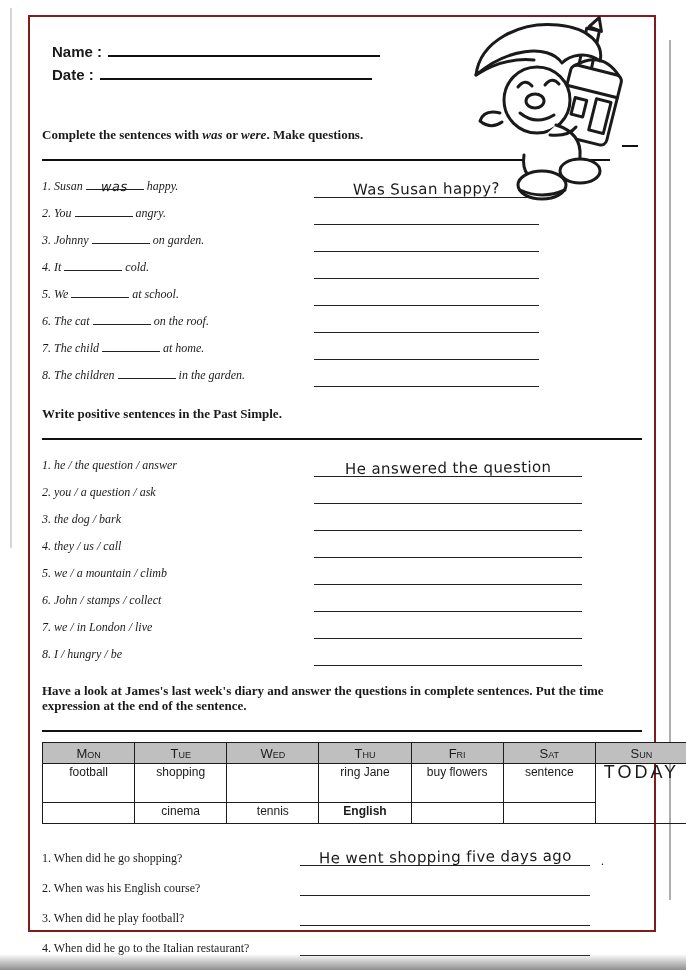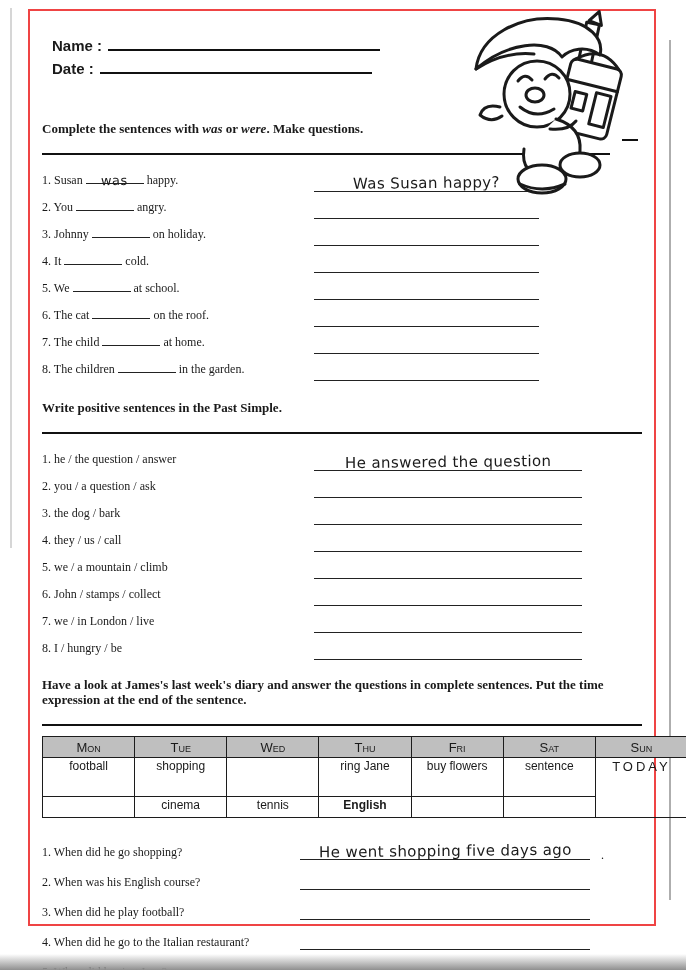--- a/index.html
+++ b/index.html
@@ -7,63 +7,63 @@
     width:686px;height:970px;position:relative;overflow:hidden;
     background:#ffffff;
     font-family:"Liberation Serif", serif;
     color:#1a1a1a;
   }
   .scan-line-left{position:absolute;left:10px;top:8px;width:2px;height:540px;background:#cccccc;opacity:.8;}
   .scan-line-right{position:absolute;left:669px;top:40px;width:2px;height:860px;background:#9a9a9a;opacity:.8;}
   .bottom-shade{position:absolute;left:0;bottom:0;width:100%;height:16px;
     background:linear-gradient(to bottom, rgba(255,255,255,0), #8f8f8f);}
   .page{
-    position:absolute;left:28px;top:9px;width:628px;height:917px;
-    border:2px solid #ef4444;background:#fff;box-sizing:border-box;
+    position:absolute;left:28px;top:15px;width:628px;height:917px;
+    border:2px solid #7f1d1d;background:#fff;box-sizing:border-box;
     padding:0 12px;
   }
   
   .id-block{margin-top:24px;margin-left:10px;font-family:"Liberation Sans",sans-serif;font-weight:bold;font-size:15px;}
   .id-row{height:23px;white-space:nowrap;}
   .id-line{display:inline-block;width:272px;border-bottom:2px solid #111;height:14px;margin-left:6px;}
   
   .boy{position:absolute;top:-4px;right:14px;width:178px;height:196px;z-index:3;}
   
   .sec-heading{
     font-family:"Liberation Serif",serif;font-weight:bold;font-size:13px;
     border-bottom:2px solid #111;padding-bottom:17px;line-height:15px;
     position:relative;z-index:1;
   }
   .sec-heading.s1{margin-top:40px;width:568px;}
   .sec-heading.s2{margin-top:16px;}
   .sec-heading.s3{margin-top:14px;}
   .h-dash{position:absolute;top:128px;right:16px;width:16px;height:2px;background:#111;z-index:1;}
   
   .ex{display:grid;grid-template-columns:272px 1fr;margin-top:13px;}
-  .it{height:24px;line-height:24px;white-space:nowrap;font-size:12px;}
+  .it{height:24px;line-height:24px;white-space:nowrap;font-size:12px;font-style:italic;}
   .blank{display:inline-block;width:58px;border-bottom:1.4px solid #222;text-align:center;height:15px;vertical-align:baseline;}
   .al{height:24px;display:flex;align-items:flex-end;padding-bottom:3px;}
   .line{border-bottom:1.7px solid #222;display:flex;align-items:flex-end;justify-content:center;height:20px;}
   .ex1 .line{width:225px;}
   .ex2 .line{width:268px;}
   
   .hand{
     font-family:"DejaVu Sans",sans-serif;font-size:15px;letter-spacing:.4px;
     display:inline-block;transform:rotate(-.6deg);line-height:16px;
   }
   .fill{font-size:13px;line-height:13px;transform:translateY(1px) rotate(-1deg);}
   
   table.diary{border-collapse:collapse;table-layout:fixed;width:646px;margin-top:10px;
     font-family:Liberation Sans, sans-serif;font-size:12px;}
   table.diary,table.diary td,table.diary th{border:1.6px solid #1c1c1c;}
   table.diary th{background:#bfbfbf;font-variant:small-caps;font-weight:normal;font-size:13px;height:20px;padding:0;}
   table.diary td{text-align:center;vertical-align:top;padding:1px 2px;line-height:15px;}
   tr.r1 td{height:36px;}
   tr.r2 td{height:18px;}
-  td.today{vertical-align:middle;letter-spacing:3px;font-size:13px;}
+  td.today{vertical-align:middle;letter-spacing:3px;font-size:18px;}
   td.bold{font-weight:bold;}
   
   .questions{margin-top:16px;}
   .q-row{display:flex;height:26px;align-items:flex-end;padding-bottom:4px;}
   .q-text{width:258px;white-space:nowrap;font-size:12px;line-height:16px;}
   .q-line{flex:1;border-bottom:1.7px solid #222;margin-right:52px;position:relative;
     display:flex;align-items:flex-end;justify-content:center;height:18px;}
   .q-tail{position:absolute;right:-14px;bottom:-4px;font-size:12px;}
   i{font-style:italic;}
 </style>
@@ -126,21 +126,21 @@
         </div>
       </div>
 
     <div class="it"><span>2.</span> <span>You</span> <span class="blank"></span> <span>angry.</span></div>
     <div class="al">
         <div class="line">
           <span class="hand"></span>
         </div>
       </div>
 
-    <div class="it"><span>3.</span> <span>Johnny</span> <span class="blank"></span> <span>on holiday.</span></div>
+    <div class="it"><span>3.</span> <span>Johnny</span> <span class="blank"></span> <span>on garden.</span></div>
     <div class="al">
         <div class="line">
           <span class="hand"></span>
         </div>
       </div>
 
     <div class="it"><span>4.</span> <span>It</span> <span class="blank"></span> <span>cold.</span></div>
     <div class="al">
         <div class="line">
           <span class="hand"></span>

